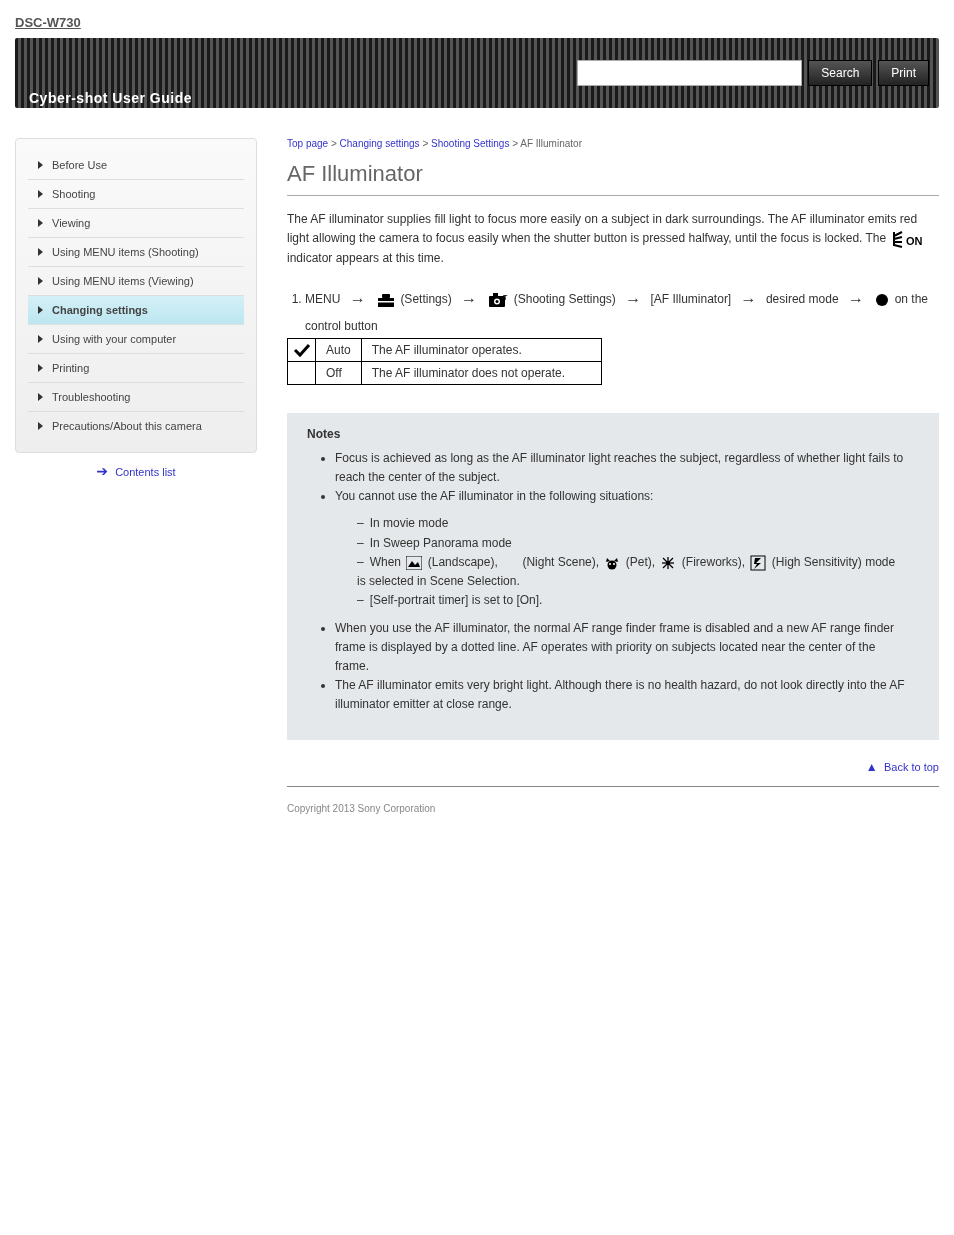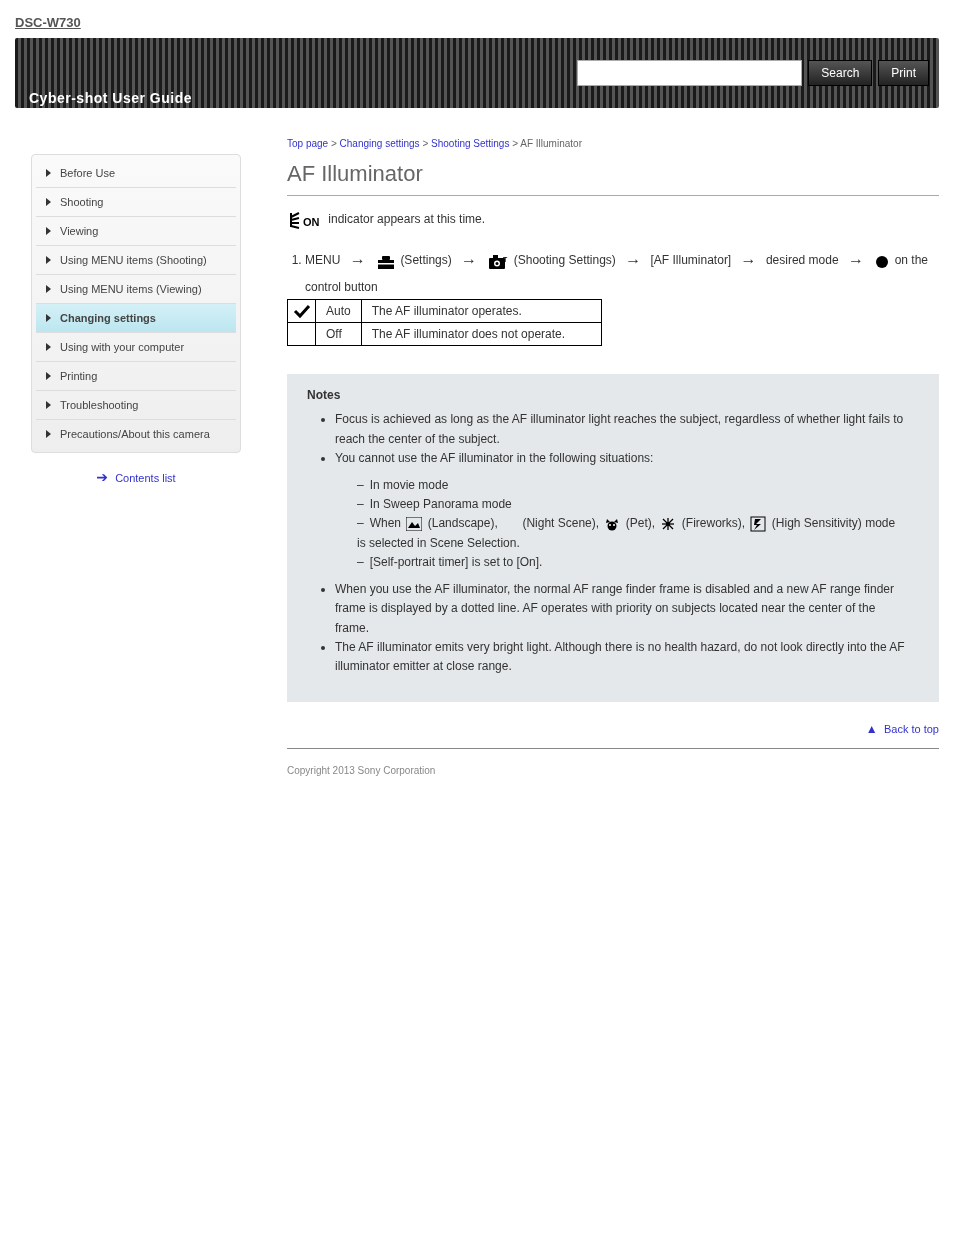--- a/index.html
+++ b/index.html
@@ -71,22 +71,22 @@
     margin-top: 30px;
     gap: 30px;
     align-items: flex-start;
   }
   .sidebar {
     width: 242px;
     flex-shrink: 0;
   }
   .side-list {
     list-style: none;
-    margin: 16px;
-    padding: 4px;
+    margin: 0;
+    padding: 12px;
     border: 1px solid #ddd;
     border-radius: 4px;
     background: linear-gradient(#fafafa, #eee);
     overflow: hidden;
   }
   .side-item {
     border-bottom: 1px solid #ddd;
     padding: 8px 10px 8px 24px;
     position: relative;
     font-size: 11px;
@@ -273,20 +273,22 @@
     <div class="breadcrumb">
       <a href="#">Top page</a> &gt;
       <a href="#">Changing settings</a> &gt;
       <a href="#">Shooting Settings</a> &gt;
       <span>AF Illuminator</span>
     </div>
 
     <h1 class="page-title">AF Illuminator</h1>
 
     <p class="intro-para">
+      <span>The AF illuminator supplies fill light to focus more easily on a subject in dark surroundings.
+The AF illuminator emits red light allowing the camera to focus easily when the shutter button is pressed halfway, until the focus is locked. The </span>
       <span class="inline-icon">
         <svg width="34" height="18" viewBox="0 0 34 18">
           <path d="M2 2 L2 16 M2 6 L10 2 M2 9 L10 7 M2 12 L10 12 M2 15 L10 17" stroke="#000" stroke-width="2" fill="none"></path>
           <text x="14" y="15" font-size="11" font-family="Arial" font-weight="bold">ON</text>
         </svg>
       </span>
       <span> indicator appears at this time.</span>
     </p>
 
     <ol class="path-row" style="padding-left:18px; margin:0;">

